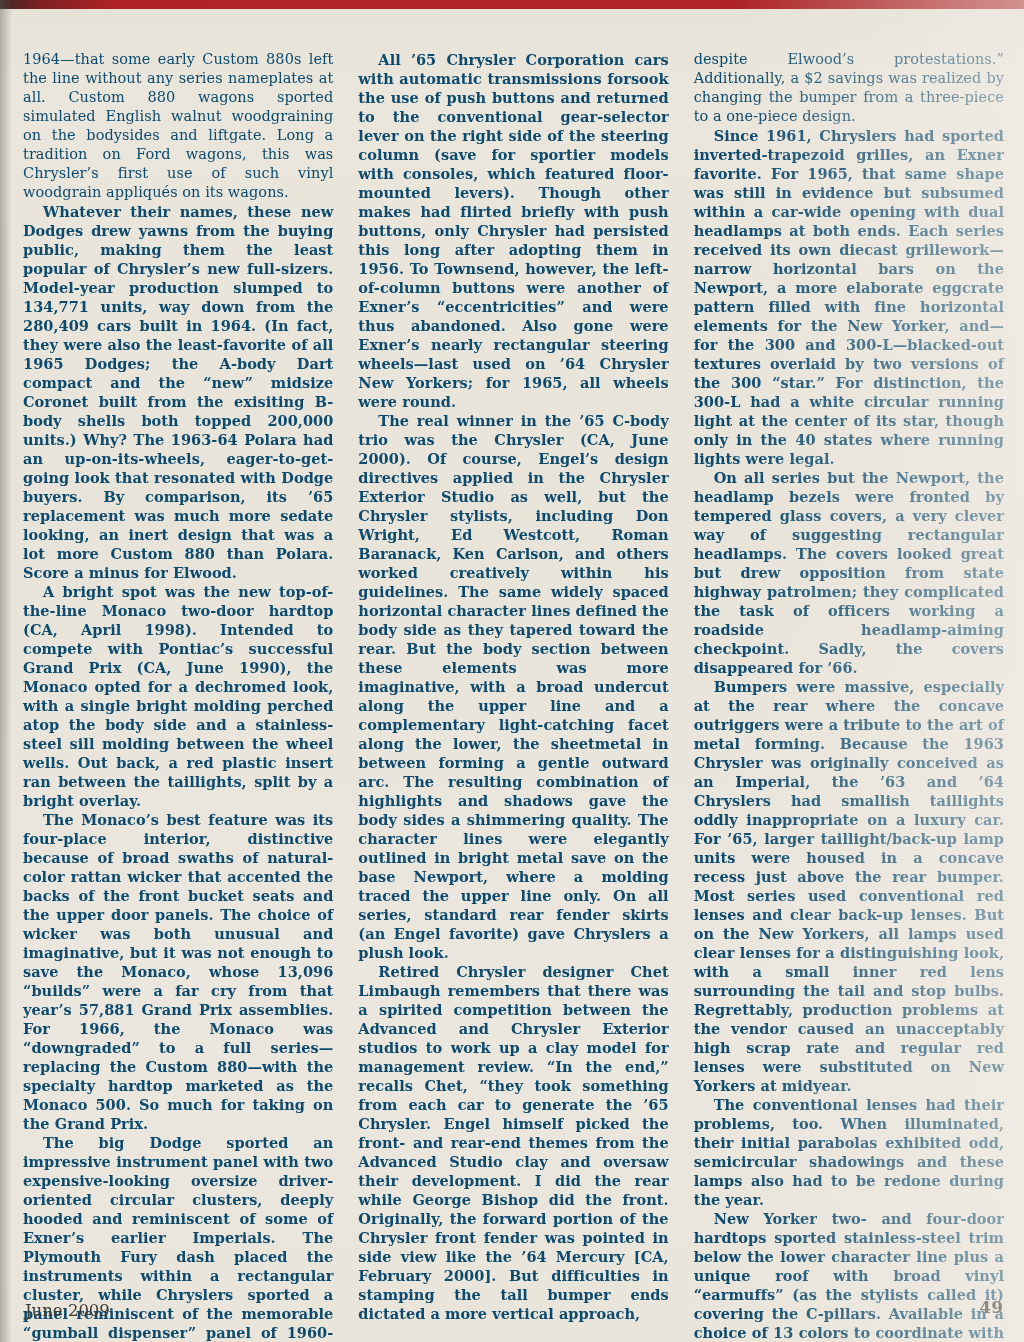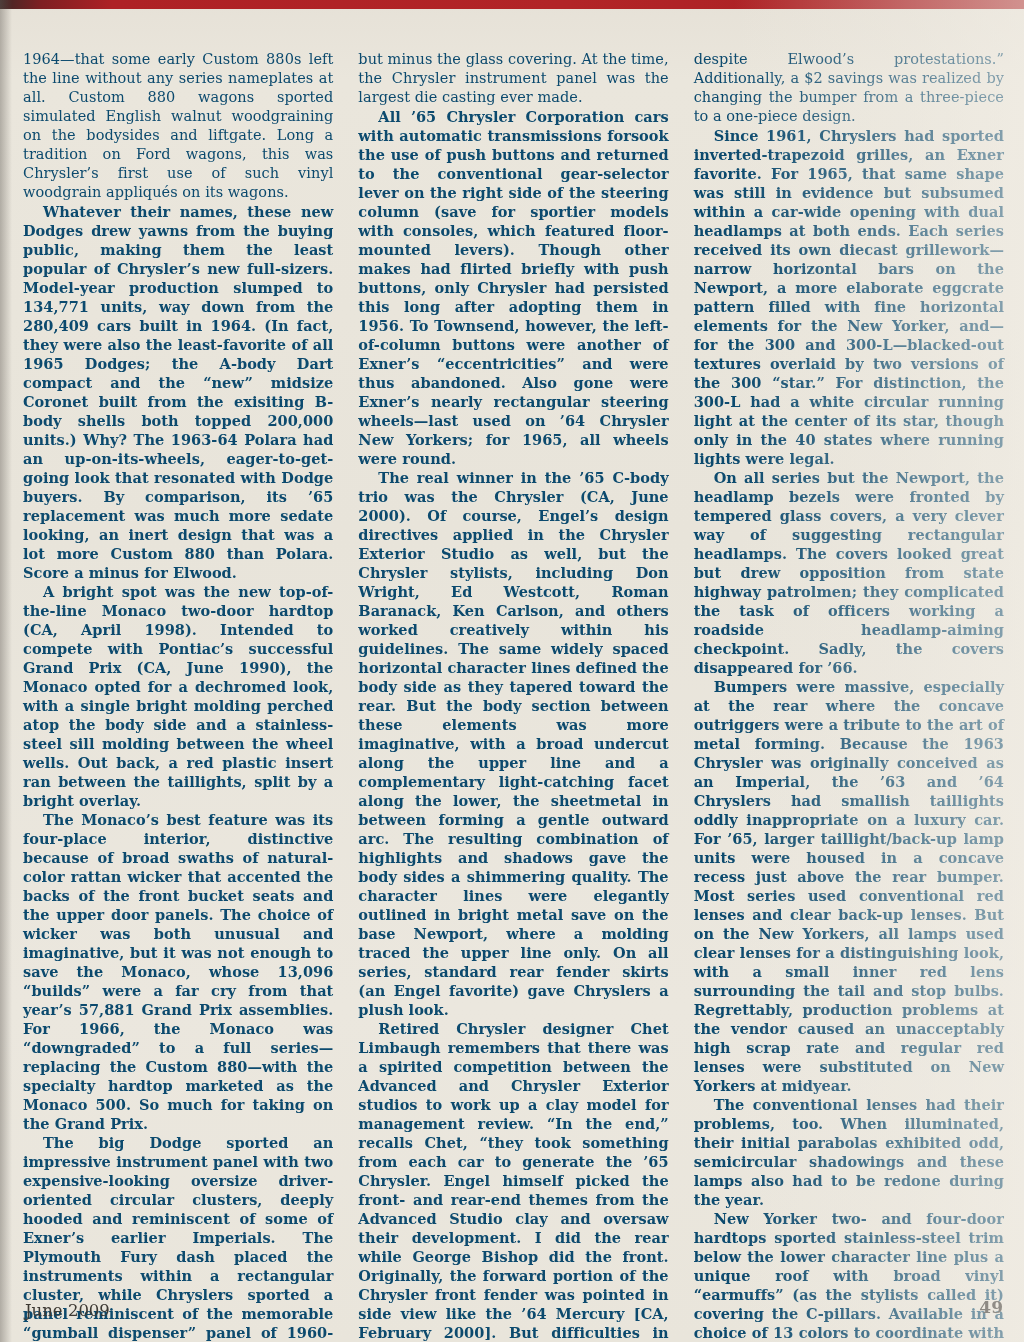--- a/index.html
+++ b/index.html
@@ -84,21 +84,20 @@
 
 <div class="columns">
   <div class="col">
     <p>1964—that some early Custom 880s left the line without any series nameplates at all. Custom 880 wagons sported simulated English walnut woodgraining on the bodysides and liftgate. Long a tradition on Ford wagons, this was Chrysler’s first use of such vinyl woodgrain appliqués on its wagons.</p>
     <p class="indent">Whatever their names, these new Dodges drew yawns from the buying public, making them the least popular of Chrysler’s new full-sizers. Model-year production slumped to 134,771 units, way down from the 280,409 cars built in 1964. (In fact, they were also the least-favorite of all 1965 Dodges; the A-body Dart compact and the “new” midsize Coronet built from the exisiting B-body shells both topped 200,000 units.) Why? The 1963-64 Polara had an up-on-its-wheels, eager-to-get-going look that resonated with Dodge buyers. By comparison, its ’65 replacement was much more sedate looking, an inert design that was a lot more Custom 880 than Polara. Score a minus for Elwood.</p>
     <p class="indent">A bright spot was the new top-of-the-line Monaco two-door hardtop (CA, April 1998). Intended to compete with Pontiac’s successful Grand Prix (CA, June 1990), the Monaco opted for a dechromed look, with a single bright molding perched atop the body side and a stainless-steel sill molding between the wheel wells. Out back, a red plastic insert ran between the taillights, split by a bright overlay.</p>
     <p class="indent">The Monaco’s best feature was its four-place interior, distinctive because of broad swaths of natural-color rattan wicker that accented the backs of the front bucket seats and the upper door panels. The choice of wicker was both unusual and imaginative, but it was not enough to save the Monaco, whose 13,096 “builds” were a far cry from that year’s 57,881 Grand Prix assemblies. For 1966, the Monaco was “downgraded” to a full series—replacing the Custom 880—with the specialty hardtop marketed as the Monaco 500. So much for taking on the Grand Prix.</p>
     <p class="indent">The big Dodge sported an impressive instrument panel with two expensive-looking oversize driver-oriented circular clusters, deeply hooded and reminiscent of some of Exner’s earlier Imperials. The Plymouth Fury dash placed the instruments within a rectangular cluster, while Chryslers sported a panel reminiscent of the memorable “gumball dispenser” panel of 1960-62 (CA, December 1994),</p>
   </div>
   <div class="col">
-    <p>but minus the glass covering. At the time, the Chrysler instrument panel was the largest die casting ever made.</p>
     <p class="indent">All ’65 Chrysler Corporation cars with automatic transmissions forsook the use of push buttons and returned to the conventional gear-selector lever on the right side of the steering column (save for sportier models with consoles, which featured floor-mounted levers). Though other makes had flirted briefly with push buttons, only Chrysler had persisted this long after adopting them in 1956. To Townsend, however, the left-of-column buttons were another of Exner’s “eccentricities” and were thus abandoned. Also gone were Exner’s nearly rectangular steering wheels—last used on ’64 Chrysler New Yorkers; for 1965, all wheels were round.</p>
     <p class="indent">The real winner in the ’65 C-body trio was the Chrysler (CA, June 2000). Of course, Engel’s design directives applied in the Chrysler Exterior Studio as well, but the Chrysler stylists, including Don Wright, Ed Westcott, Roman Baranack, Ken Carlson, and others worked creatively within his guidelines. The same widely spaced horizontal character lines defined the body side as they tapered toward the rear. But the body section between these elements was more imaginative, with a broad undercut along the upper line and a complementary light-catching facet along the lower, the sheetmetal in between forming a gentle outward arc. The resulting combination of highlights and shadows gave the body sides a shimmering quality. The character lines were elegantly outlined in bright metal save on the base Newport, where a molding traced the upper line only. On all series, standard rear fender skirts (an Engel favorite) gave Chryslers a plush look.</p>
     <p class="indent">Retired Chrysler designer Chet Limbaugh remembers that there was a spirited competition between the Advanced and Chrysler Exterior studios to work up a clay model for management review. “In the end,” recalls Chet, “they took something from each car to generate the ’65 Chrysler. Engel himself picked the front- and rear-end themes from the Advanced Studio clay and oversaw their development. I did the rear while George Bishop did the front. Originally, the forward portion of the Chrysler front fender was pointed in side view like the ’64 Mercury [CA, February 2000]. But difficulties in stamping the tall bumper ends dictated a more vertical approach,</p>
   </div>
   <div class="col">
     <p>despite Elwood’s protestations.” Additionally, a $2 savings was realized by changing the bumper from a three-piece to a one-piece design.</p>
     <p class="indent">Since 1961, Chryslers had sported inverted-trapezoid grilles, an Exner favorite. For 1965, that same shape was still in evidence but subsumed within a car-wide opening with dual headlamps at both ends. Each series received its own diecast grillework—narrow horizontal bars on the Newport, a more elaborate eggcrate pattern filled with fine horizontal elements for the New Yorker, and—for the 300 and 300-L—blacked-out textures overlaid by two versions of the 300 “star.” For distinction, the 300-L had a white circular running light at the center of its star, though only in the 40 states where running lights were legal.</p>
     <p class="indent">On all series but the Newport, the headlamp bezels were fronted by tempered glass covers, a very clever way of suggesting rectangular headlamps. The covers looked great but drew opposition from state highway patrolmen; they complicated the task of officers working a roadside headlamp-aiming checkpoint. Sadly, the covers disappeared for ’66.</p>
     <p class="indent">Bumpers were massive, especially at the rear where the concave outriggers were a tribute to the art of metal forming. Because the 1963 Chrysler was originally conceived as an Imperial, the ’63 and ’64 Chryslers had smallish taillights oddly inappropriate on a luxury car. For ’65, larger taillight/back-up lamp units were housed in a concave recess just above the rear bumper. Most series used conventional red lenses and clear back-up lenses. But on the New Yorkers, all lamps used clear lenses for a distinguishing look, with a small inner red lens surrounding the tail and stop bulbs. Regrettably, production problems at the vendor caused an unacceptably high scrap rate and regular red lenses were substituted on New Yorkers at midyear.</p>
     <p class="indent">The conventional lenses had their problems, too. When illuminated, their initial parabolas exhibited odd, semicircular shadowings and these lamps also had to be redone during the year.</p>

